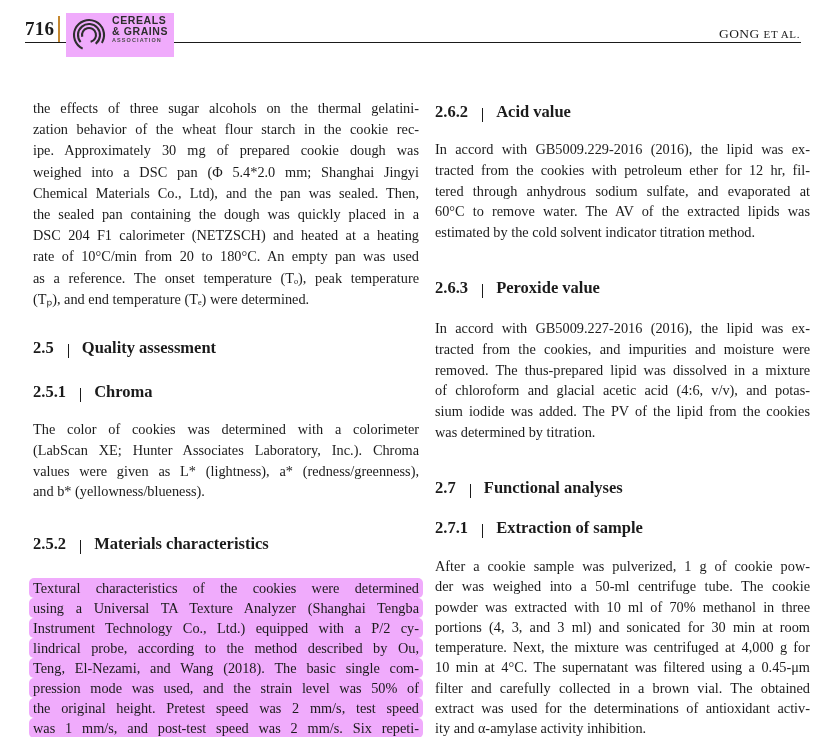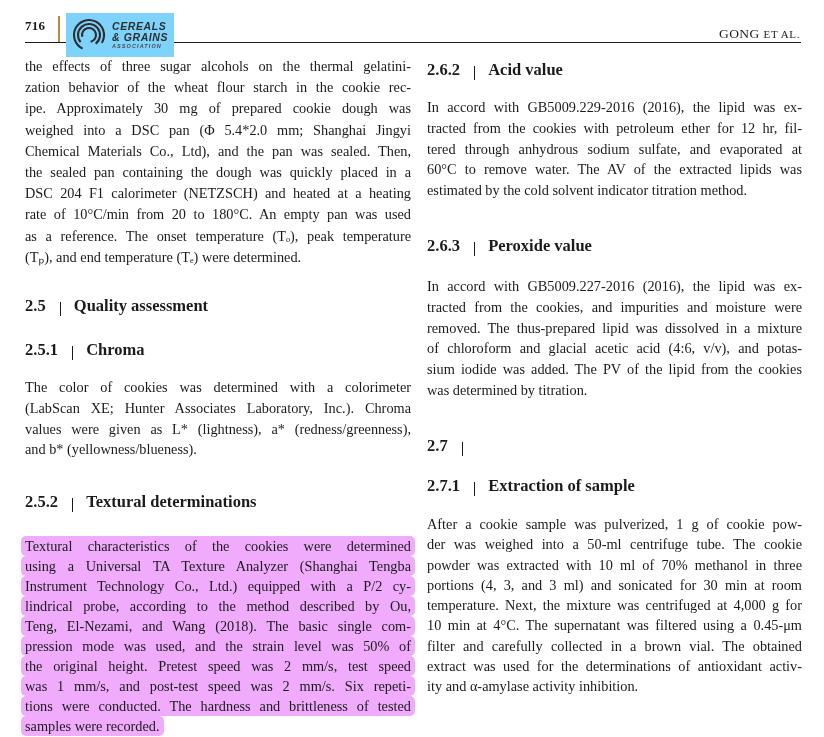--- a/index.html
+++ b/index.html
@@ -11,46 +11,46 @@
     font-family: "Liberation Serif", serif;
     color: #1b1b1b;
   }
   
   #header-rule {
     position: absolute; left: 25px; top: 42px; width: 776px; height: 0;
     border-top: 1.6px solid #1a1a1a;
   }
   #page-number {
     position: absolute; left: 25px; top: 18px;
-    font-size: 13px; font-weight: bold; letter-spacing: .3px;
+    font-size: 19px; font-weight: bold; letter-spacing: .3px;
   }
   #accent-bar {
     position: absolute; left: 58px; top: 16px; width: 2px; height: 26px;
     background: #c4872f;
   }
   #logo {
     position: absolute; left: 66px; top: 13px;
-    display: flex; align-items: center;
-    background: #7dd3fc; padding: 2px 6px 2px 2px; z-index: 2; font-style: italic;
+    display: flex; 
+    background: #f0abfc; padding: 2px 6px 2px 2px; z-index: 2;
   }
   #logo svg { display: block; }
   #logo-text { margin-left: 4px; font-family: "Liberation Sans", sans-serif; color: #2e2e2e; }
   #logo-text .l1 { font-size: 10.5px; font-weight: bold; letter-spacing: .6px; line-height: 11px; }
   #logo-text .l2 { font-size: 10.5px; font-weight: bold; letter-spacing: .6px; line-height: 11px; }
   #logo-text .l3 { font-size: 5.5px; font-weight: bold; letter-spacing: 1.1px; line-height: 7px; color: #4a4a4a; }
   #running-head {
     position: absolute; right: 24px; top: 24px; text-align: right; white-space: nowrap;
   }
   #running-head .name { font-size: 13.5px; letter-spacing: .4px; }
   #running-head .etal { font-size: 11px; letter-spacing: .6px; }
   
   .col { position: absolute; top: 0; }
   #col-left  { left: 25px;  width: 386px; }
   #col-right { left: 427px; width: 375px; }
-  .block { position: absolute; left: 0; width: 100%; }
+  .block { position: absolute; left: 8px; width: 100%; margin-top: 42px; }
   
   .para { font-size: 14.3px; }
   .para .pline {
     text-align: justify; text-align-last: justify;
     white-space: normal; height: var(--lh, 20.8px); line-height: var(--lh, 20.8px);
     overflow: hidden;
   }
   .para .pline.last { text-align-last: left; }
   .para.hl .pline {
     background: #f0abfc; border-radius: 5px;
@@ -123,21 +123,21 @@
     <div class="block para" style="top:377px; --lh:20.8px">
         <div class="pline">The color of cookies was determined with a colorimeter</div>
         <div class="pline">(LabScan XE; Hunter Associates Laboratory, Inc.). Chroma</div>
         <div class="pline">values were given as L* (lightness), a* (redness/greenness),</div>
         <div class="pline last">and b* (yellowness/blueness).</div>
       </div>
 
     <div class="block heading" style="top:492px">
       <span>2.5.2</span>
       <span class="sep"></span>
-      <span>Textural determinations</span>
+      <span>Materials characteristics</span>
     </div>
 
     <div class="block para hl" style="top:536px; --lh:20.0px">
         <div class="pline">Textural characteristics of the cookies were determined</div>
         <div class="pline">using a Universal TA Texture Analyzer (Shanghai Tengba</div>
         <div class="pline">Instrument Technology Co., Ltd.) equipped with a P/2 cy-</div>
         <div class="pline">lindrical probe, according to the method described by Ou,</div>
         <div class="pline">Teng, El-Nezami, and Wang (2018). The basic single com-</div>
         <div class="pline">pression mode was used, and the strain level was 50% of</div>
         <div class="pline">the original height. Pretest speed was 2 mm/s, test speed</div>
@@ -173,20 +173,21 @@
         <div class="pline">tracted from the cookies, and impurities and moisture were</div>
         <div class="pline">removed. The thus-prepared lipid was dissolved in a mixture</div>
         <div class="pline">of chloroform and glacial acetic acid (4:6, v/v), and potas-</div>
         <div class="pline">sium iodide was added. The PV of the lipid from the cookies</div>
         <div class="pline last">was determined by titration.</div>
       </div>
 
     <div class="block heading" style="top:436px">
       <span>2.7</span>
       <span class="sep"></span>
+      <span>Functional analyses</span>
     </div>
 
     <div class="block heading" style="top:476px">
       <span>2.7.1</span>
       <span class="sep"></span>
       <span>Extraction of sample</span>
     </div>
 
     <div class="block para" style="top:514px; --lh:20.3px">
         <div class="pline">After a cookie sample was pulverized, 1 g of cookie pow-</div>

